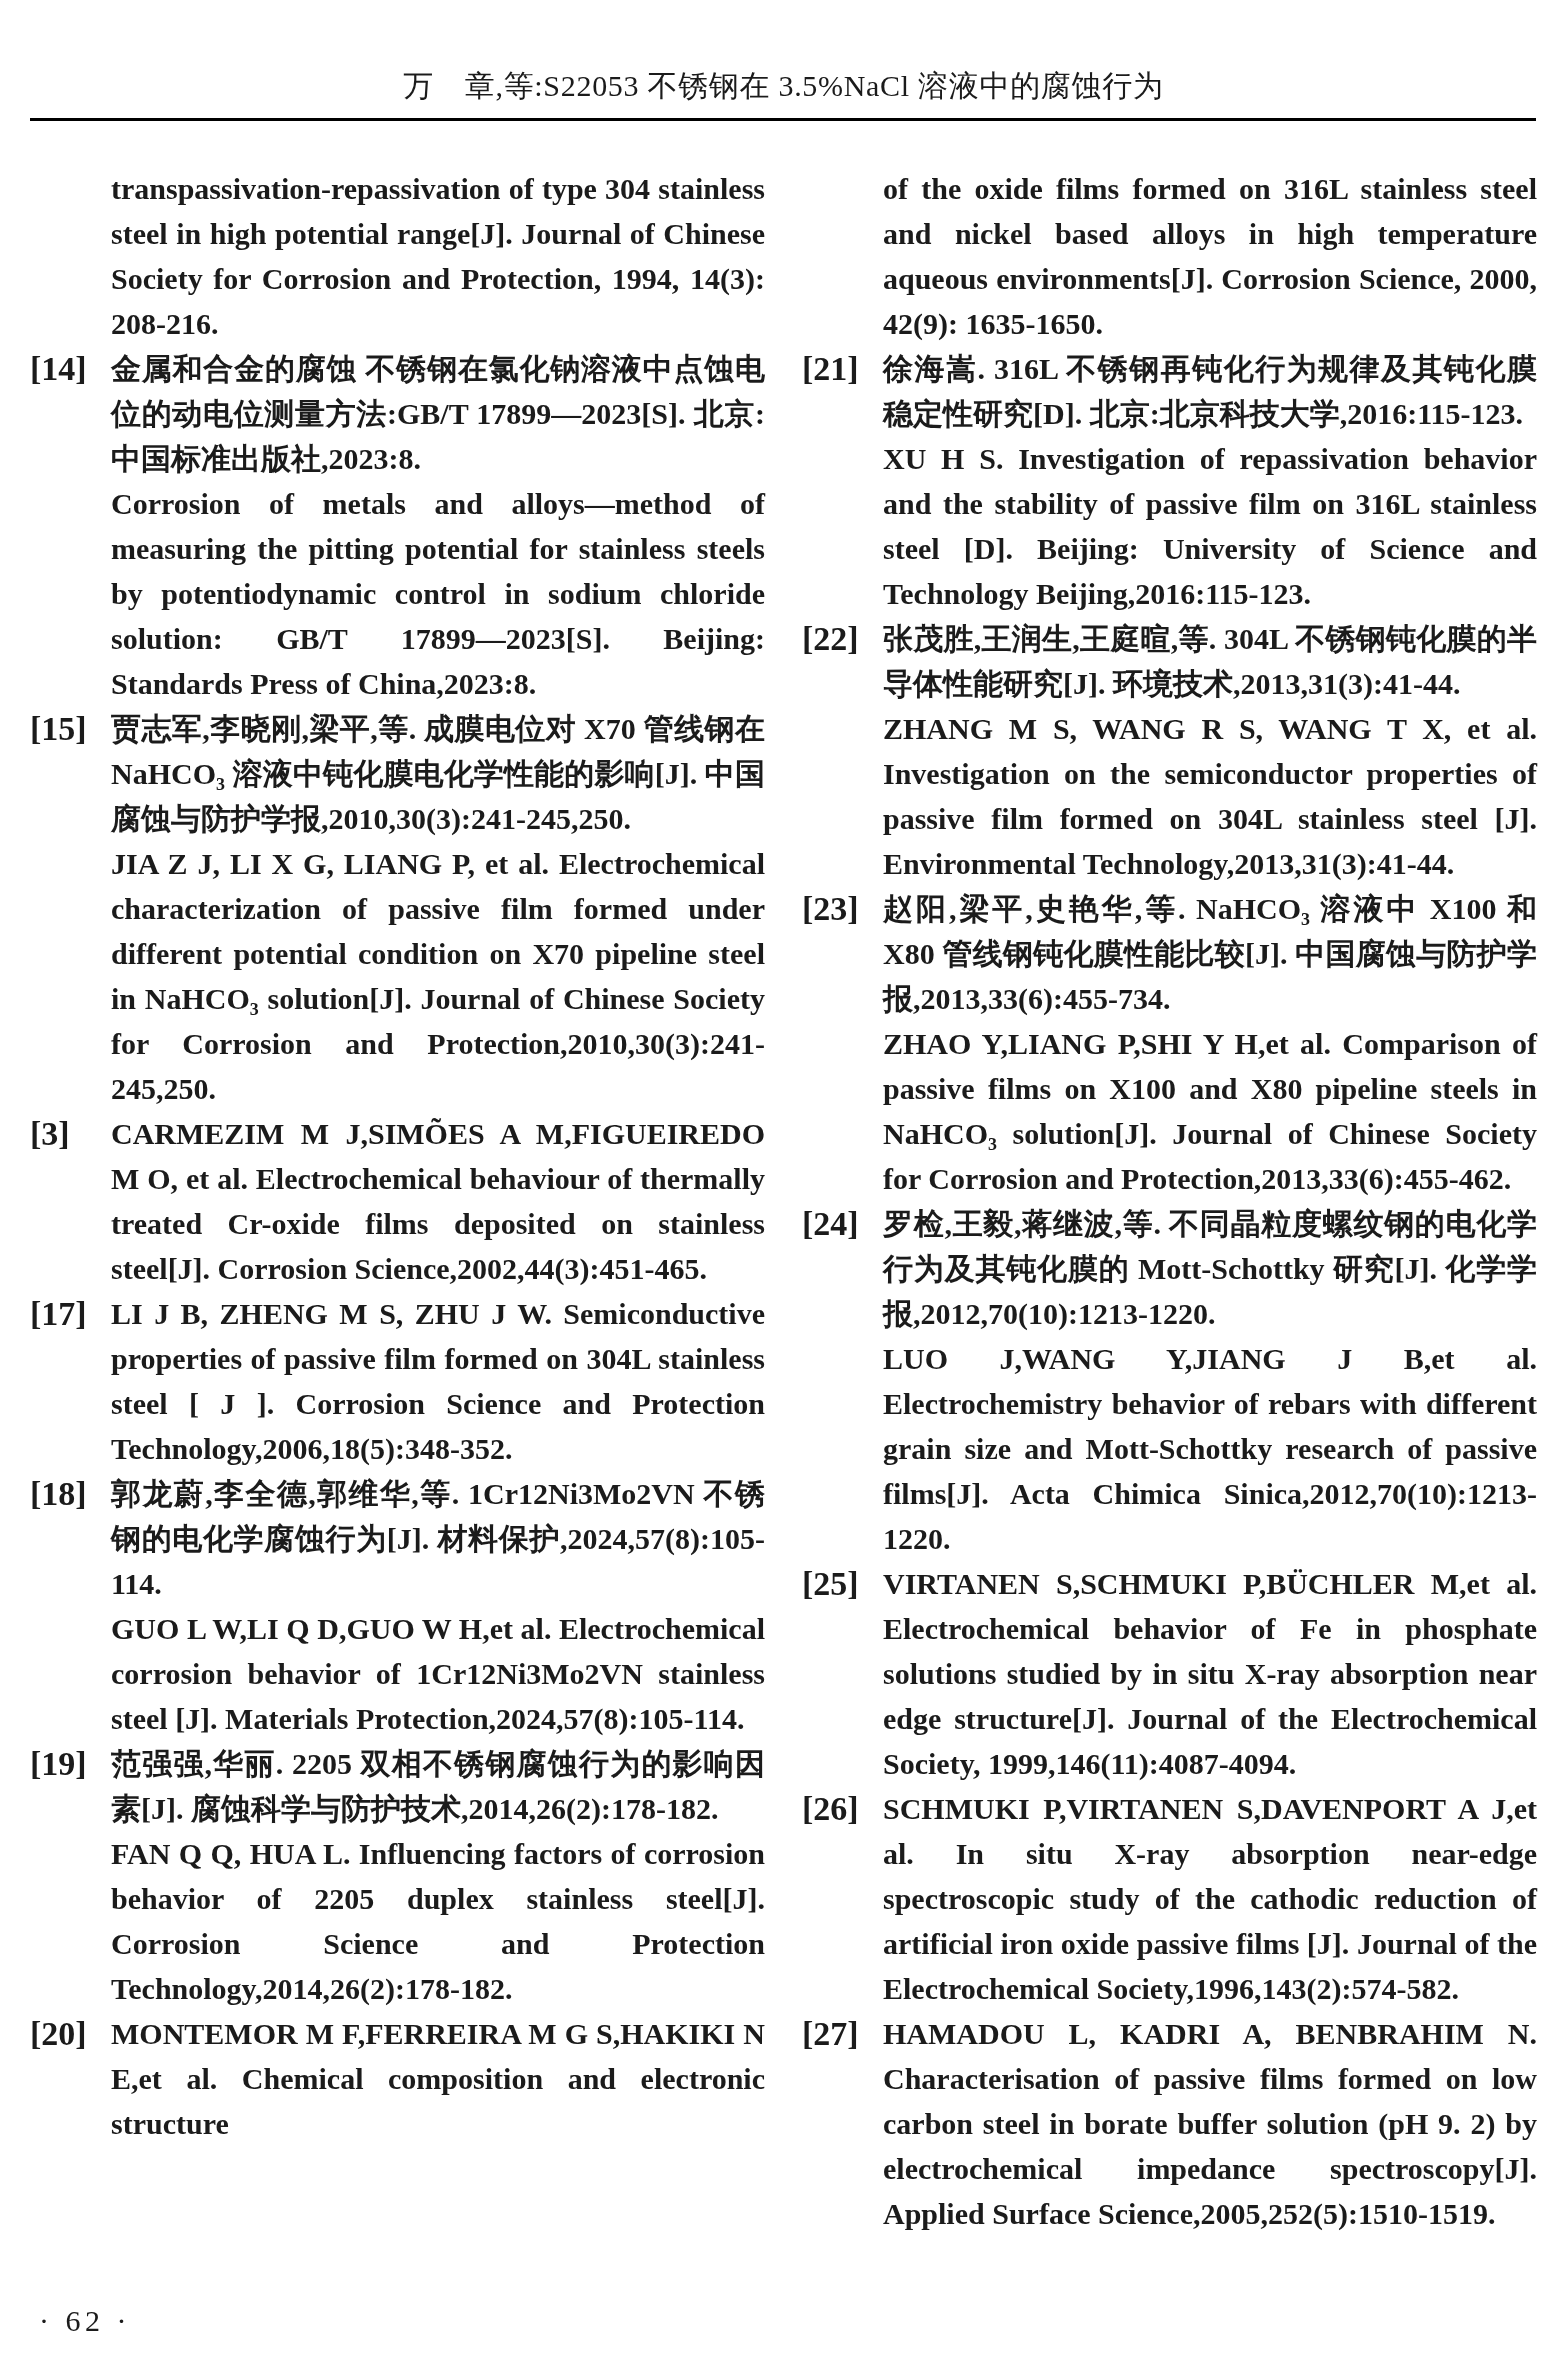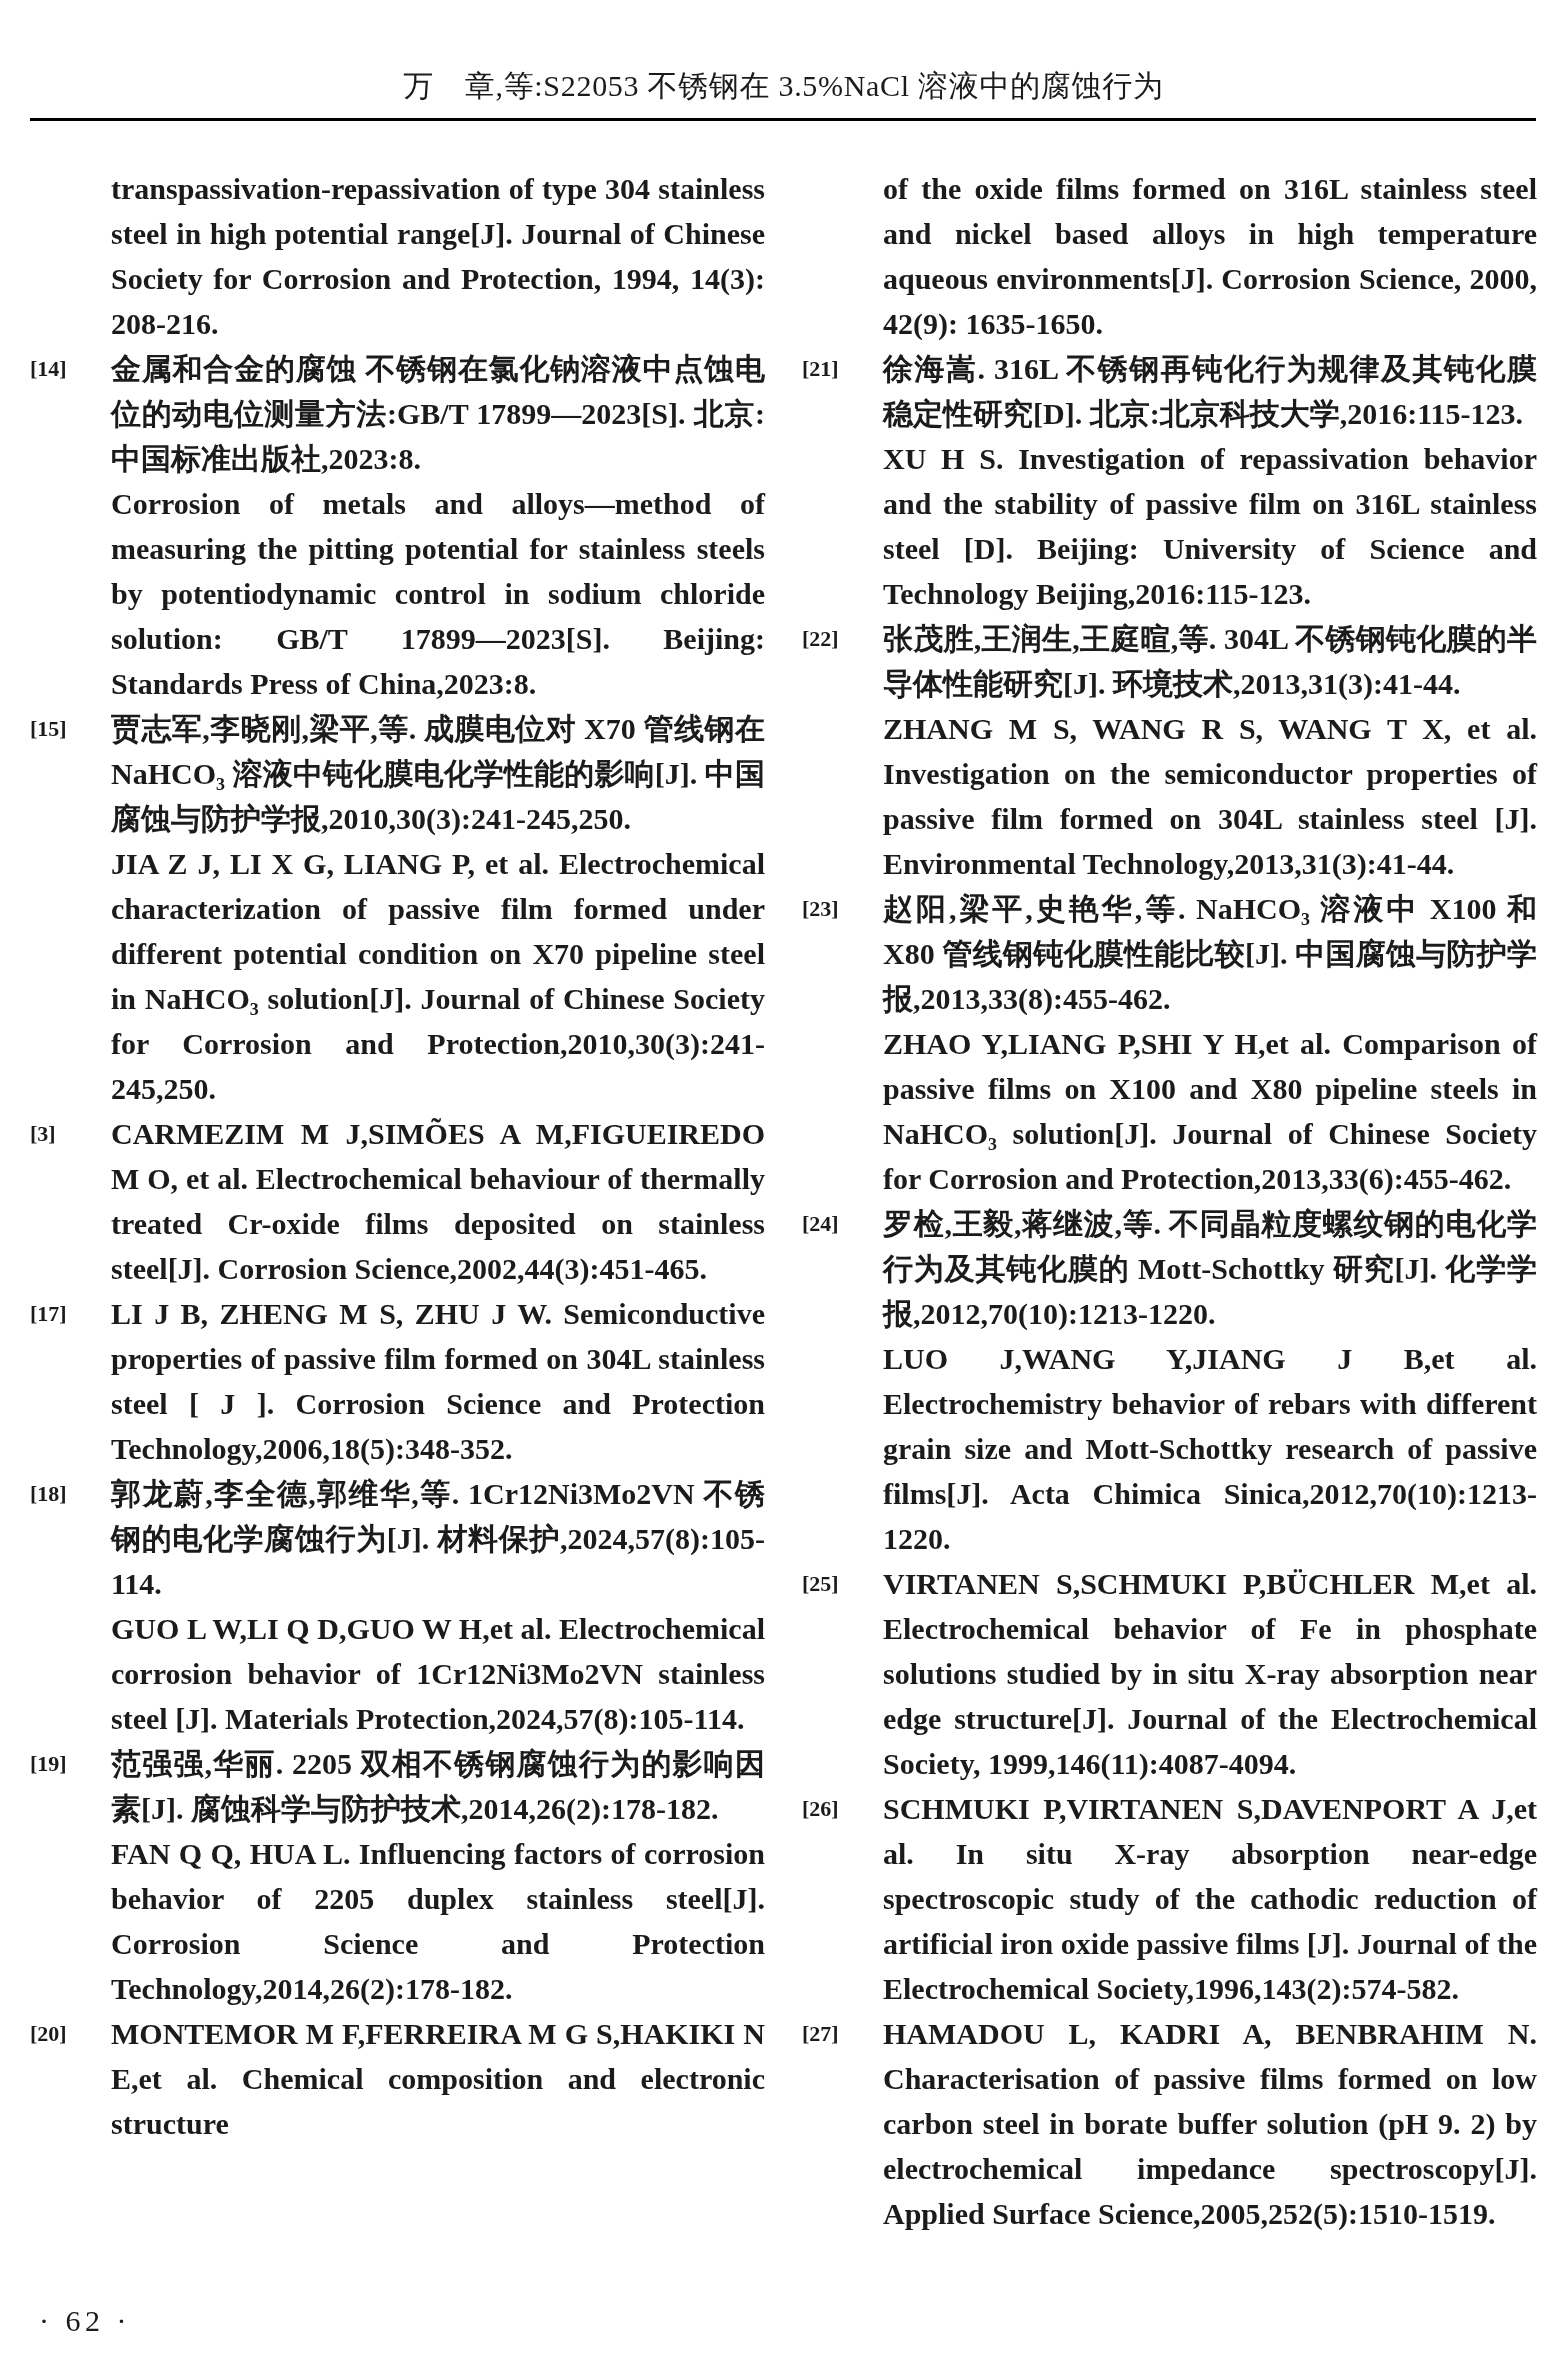--- a/index.html
+++ b/index.html
@@ -47,21 +47,21 @@
     flex: none;
   }
   .ref {
     display: flex;
     align-items: flex-start;
     font-weight: bold;
   }
   .ref-label {
     width: 81px;
     flex: none;
-    font-size: 22px;
+    font-size: 34px;
     line-height: 45px;
   }
   .ref-body {
     flex: 1 1 auto;
     min-width: 0;
   }
   .para {
     font-size: 30px;
     line-height: 45px;
     text-align: justify;
@@ -157,21 +157,21 @@
         <div class="ref">
           <div class="ref-label">[22]</div>
           <div class="ref-body">
             <div class="para">张茂胜,王润生,王庭暄,等. 304L 不锈钢钝化膜的半导体性能研究[J]. 环境技术,2013,31(3):41-44.</div>
             <div class="para">ZHANG M S, WANG R S, WANG T X, et al. Investigation on the semiconductor properties of passive film formed on 304L stainless steel [J]. Environmental Technology,2013,31(3):41-44.</div>
           </div>
         </div>
         <div class="ref">
           <div class="ref-label">[23]</div>
           <div class="ref-body">
-            <div class="para">赵阳,梁平,史艳华,等. NaHCO₃ 溶液中 X100 和 X80 管线钢钝化膜性能比较[J]. 中国腐蚀与防护学报,2013,33(8):455-462.</div>
+            <div class="para">赵阳,梁平,史艳华,等. NaHCO₃ 溶液中 X100 和 X80 管线钢钝化膜性能比较[J]. 中国腐蚀与防护学报,2013,33(6):455-734.</div>
             <div class="para">ZHAO Y,LIANG P,SHI Y H,et al. Comparison of passive films on X100 and X80 pipeline steels in NaHCO₃ solution[J]. Journal of Chinese Society for Corrosion and Protection,2013,33(6):455-462.</div>
           </div>
         </div>
         <div class="ref">
           <div class="ref-label">[24]</div>
           <div class="ref-body">
             <div class="para">罗检,王毅,蒋继波,等. 不同晶粒度螺纹钢的电化学行为及其钝化膜的 Mott-Schottky 研究[J]. 化学学报,2012,70(10):1213-1220.</div>
             <div class="para">LUO J,WANG Y,JIANG J B,et al. Electrochemistry behavior of rebars with different grain size and Mott-Schottky research of passive films[J]. Acta Chimica Sinica,2012,70(10):1213-1220.</div>
           </div>
         </div>

